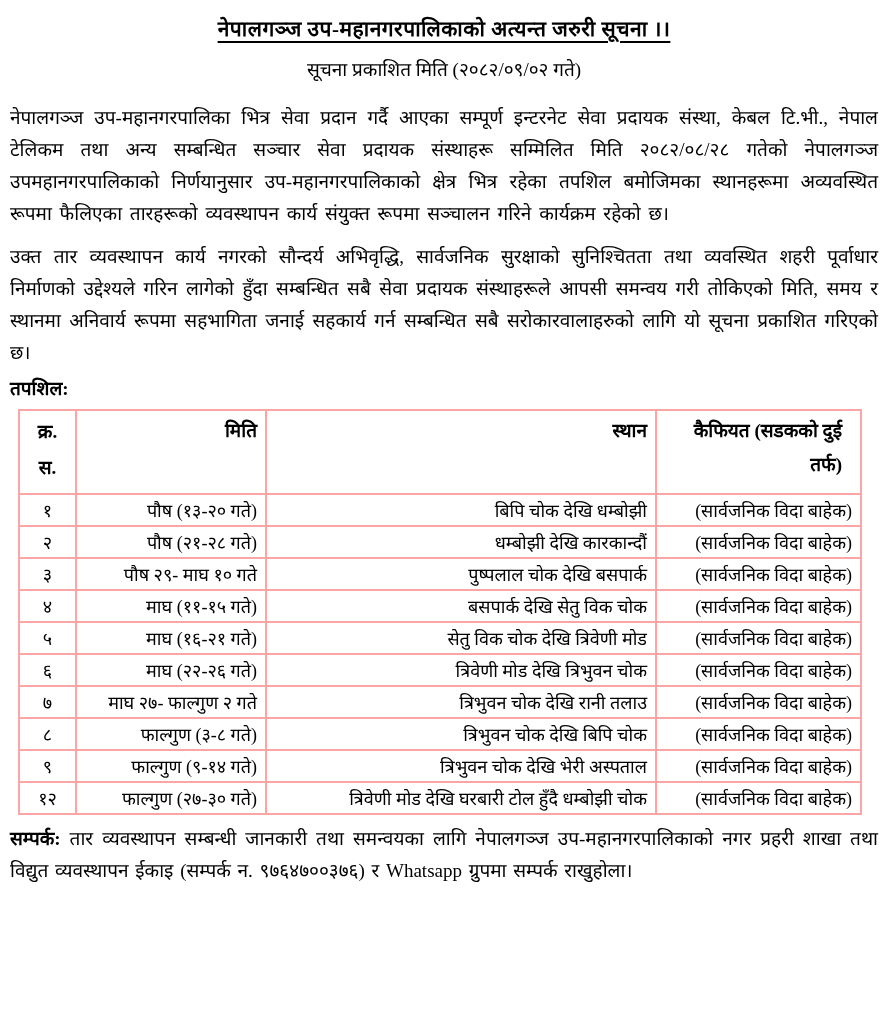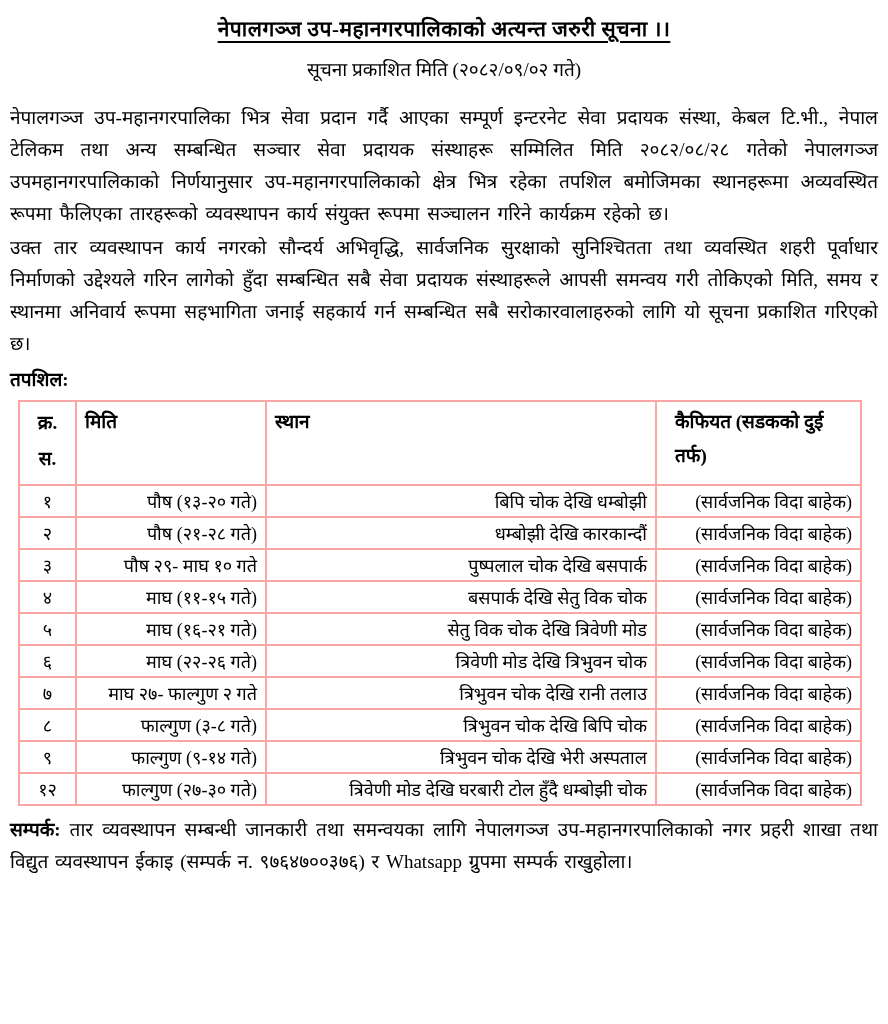--- a/index.html
+++ b/index.html
@@ -28,21 +28,21 @@
     text-align: center;
     font-size: 19px;
     margin-bottom: 20px;
   }
   .para {
     font-size: 19px;
     line-height: 32px;
     text-align: justify;
     word-spacing: 3px;
   }
-  .para + .para { margin-top: 2px; }
+  .para + .para { margin-top: 11px; }
   .para-bold { font-weight: bold; }
   .table-label {
     font-size: 19px;
     font-weight: bold;
     margin: 6px 0 8px 0;
   }
   table.schedule {
     width: 842px;
     margin-left: 8px;
     border-collapse: collapse;
@@ -55,21 +55,21 @@
   table.schedule col.c-remark { width: 205px; }
   table.schedule th, table.schedule td {
     border: 2px solid #fca5a5;
     padding: 3px 8px;
     overflow: hidden;
     white-space: nowrap;
   }
   table.schedule thead th {
     font-weight: bold;
     vertical-align: top;
-    text-align: left;
+    text-align: right;
     height: 84px;
     font-size: 19px;
     line-height: 34px;
   }
   table.schedule thead th.h-sn { text-align: center; }
   table.schedule thead th.h-sn span { display: block; line-height: 36px; }
   table.schedule tbody td { height: 30px; text-align: right; }
   table.schedule tbody td:first-child { text-align: center; padding: 3px 2px; }
   .footer-block { margin-top: 8px; }
   .footer-contact {

